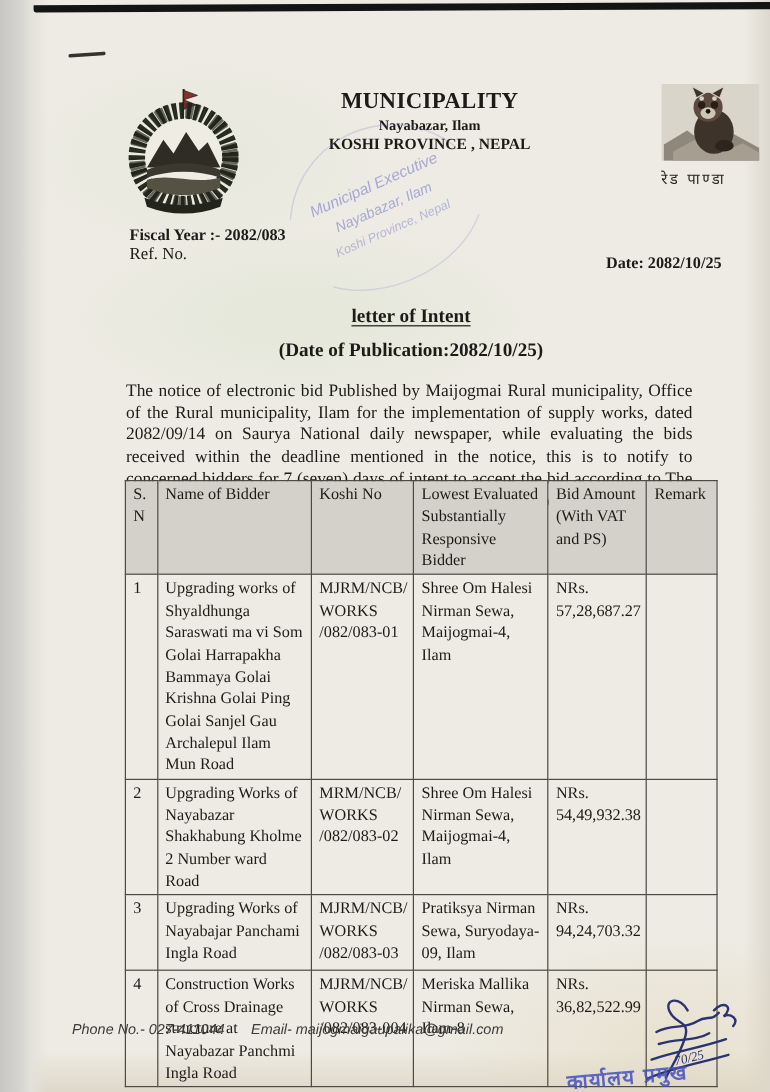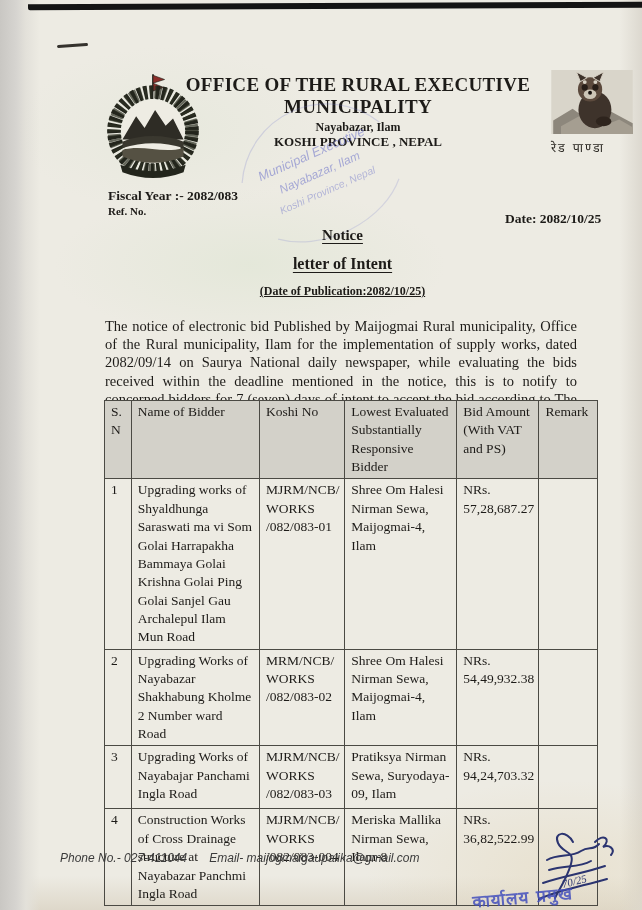--- a/index.html
+++ b/index.html
@@ -24,27 +24,27 @@
   .titleblock{position:absolute;left:178px;top:74px;width:360px;text-align:center;font-weight:bold;line-height:1.18;}
   .t1{font-size:16.5px;letter-spacing:0.3px;}
   .t2,.t3{font-size:19px;letter-spacing:0.3px;}
   .t4{font-size:12px;margin-top:1px;}
   .t5{font-size:13px;}
   .panda{position:absolute;left:551px;top:70px;width:86px;text-align:left;}
   .panda-caption{font-size:12.5px;letter-spacing:2px;margin-top:1px;color:#2a2722;font-family:"DejaVu Sans","Liberation Sans",sans-serif;}
   .wm{position:absolute;left:212px;top:98px;width:220px;height:160px;opacity:0.55;pointer-events:none;}
 
   .fiscal{position:absolute;left:108px;top:188px;font-weight:bold;font-size:13.5px;}
-  .refno{position:absolute;left:108px;top:205px;font-weight:bold;font-size:11px;}
+  .refno{position:absolute;left:108px;top:205px;font-weight:normal;font-size:14px;}
   .datebox{position:absolute;left:505px;top:211px;font-weight:bold;font-size:13.5px;}
 
   .h-wrap{position:absolute;left:60px;width:565px;text-align:center;font-weight:bold;}
   .h-notice{top:227px;font-size:15px;}
   .h-loi{top:255px;font-size:16px;}
-  .h-pub{top:284px;font-size:12px;text-decoration:underline;}
+  .h-pub{top:284px;font-size:16px;}
   .uline{text-decoration:underline;text-underline-offset:3px;}
 
   .para{position:absolute;left:105px;top:302px;width:472px;text-align:justify;font-size:14.5px;line-height:1.27;}
 
   
   table.loi{position:absolute;left:104px;top:400px;width:494px;border-collapse:collapse;table-layout:fixed;font-size:13.5px;}
   table.loi th,table.loi td{border:1.4px solid #4b4a44;vertical-align:top;padding:2px 5px 2px 6px;white-space:pre-line;line-height:1.36;font-weight:normal;text-align:left;overflow:hidden;}
   table.loi thead th{background:#d3d1c9;height:42px;}
   .c0{width:26px;} .c1{width:125px;} .c2{width:83px;} .c3{width:109px;} .c4{width:80px;} .c5{width:57px;}
   tr.r0 td{height:158px;} tr.r1 td{height:74px;} tr.r2 td{height:58px;} tr.r3 td{height:76px;}
@@ -70,21 +70,20 @@
       <circle cx="50" cy="58" r="37" fill="none" stroke="#2e3024" stroke-width="12" stroke-dasharray="2 2.6" opacity="0.7" transform="rotate(8 50 58)"></circle>
       <circle cx="50" cy="58" r="30" fill="#eeece3"></circle>
       <path d="M21,66 L34,44 L42,55 L52,38 L62,53 L69,46 L79,66 Z" fill="#2e2c25"></path>
       <path d="M21,68 C38,61 62,61 79,68 L79,74 C60,68 40,68 21,74 Z" fill="#3a382f"></path>
       <path d="M21,76 C40,70 58,80 79,74 L79,82 C60,90 40,90 21,82 Z" fill="#555143"></path>
       <path d="M19,90 Q50,102 81,90 L79,97 Q50,108 21,97 Z" fill="#23251c"></path>
     </svg>
   </div>
 
   <div class="titleblock">
-    <div class="t2">OFFICE OF THE RURAL EXECUTIVE</div>
     <div class="t3">MUNICIPALITY</div>
     <div class="t4">Nayabazar, Ilam</div>
     <div class="t5">KOSHI PROVINCE , NEPAL</div>
   </div>
 
   <div class="panda">
     <svg width="82" height="64" viewBox="0 0 84 66">
       <rect x="0" y="0" width="84" height="66" fill="#d9d5ca"></rect>
       <path d="M2,52 L22,40 L40,53 L60,42 L84,55 L84,66 L2,66 Z" fill="#8d877c"></path>
       <path d="M10,58 L30,47 L50,59 L70,51 L84,59 L84,66 L10,66 Z" fill="#a59e91"></path>
@@ -112,21 +111,20 @@
         <text x="110" y="97" text-anchor="middle" font-size="10.5" font-style="italic" opacity="0.8">Koshi Province, Nepal</text>
         <path d="M45,118 A85,60 0 0 0 180,112" stroke="#6b71c9" stroke-width="1.2" fill="none" opacity="0.35"></path>
       </g>
     </svg>
   </div>
 
   <div class="fiscal">Fiscal Year :- 2082/083</div>
   <div class="refno">Ref. No.</div>
   <div class="datebox">Date: 2082/10/25</div>
 
-  <div class="h-wrap h-notice"><span class="uline">Notice</span></div>
   <div class="h-wrap h-loi"><span class="uline">letter of Intent</span></div>
   <div class="h-wrap h-pub">(Date of Publication:2082/10/25)</div>
 
   <p class="para">The notice of electronic bid Published by Maijogmai Rural municipality, Office of the Rural municipality, Ilam for the implementation of supply works, dated 2082/09/14 on Saurya National daily newspaper, while evaluating the bids received within the deadline mentioned in the notice, this is to notify to concerned bidders for 7 (seven) days of intent to accept the bid according to The Public Procurement Act 2063's Section 27's sub-section 2 and Section 47.</p>
 
   <table class="loi">
     <colgroup>
         <col class="c0">
         <col class="c1">
         <col class="c2">

